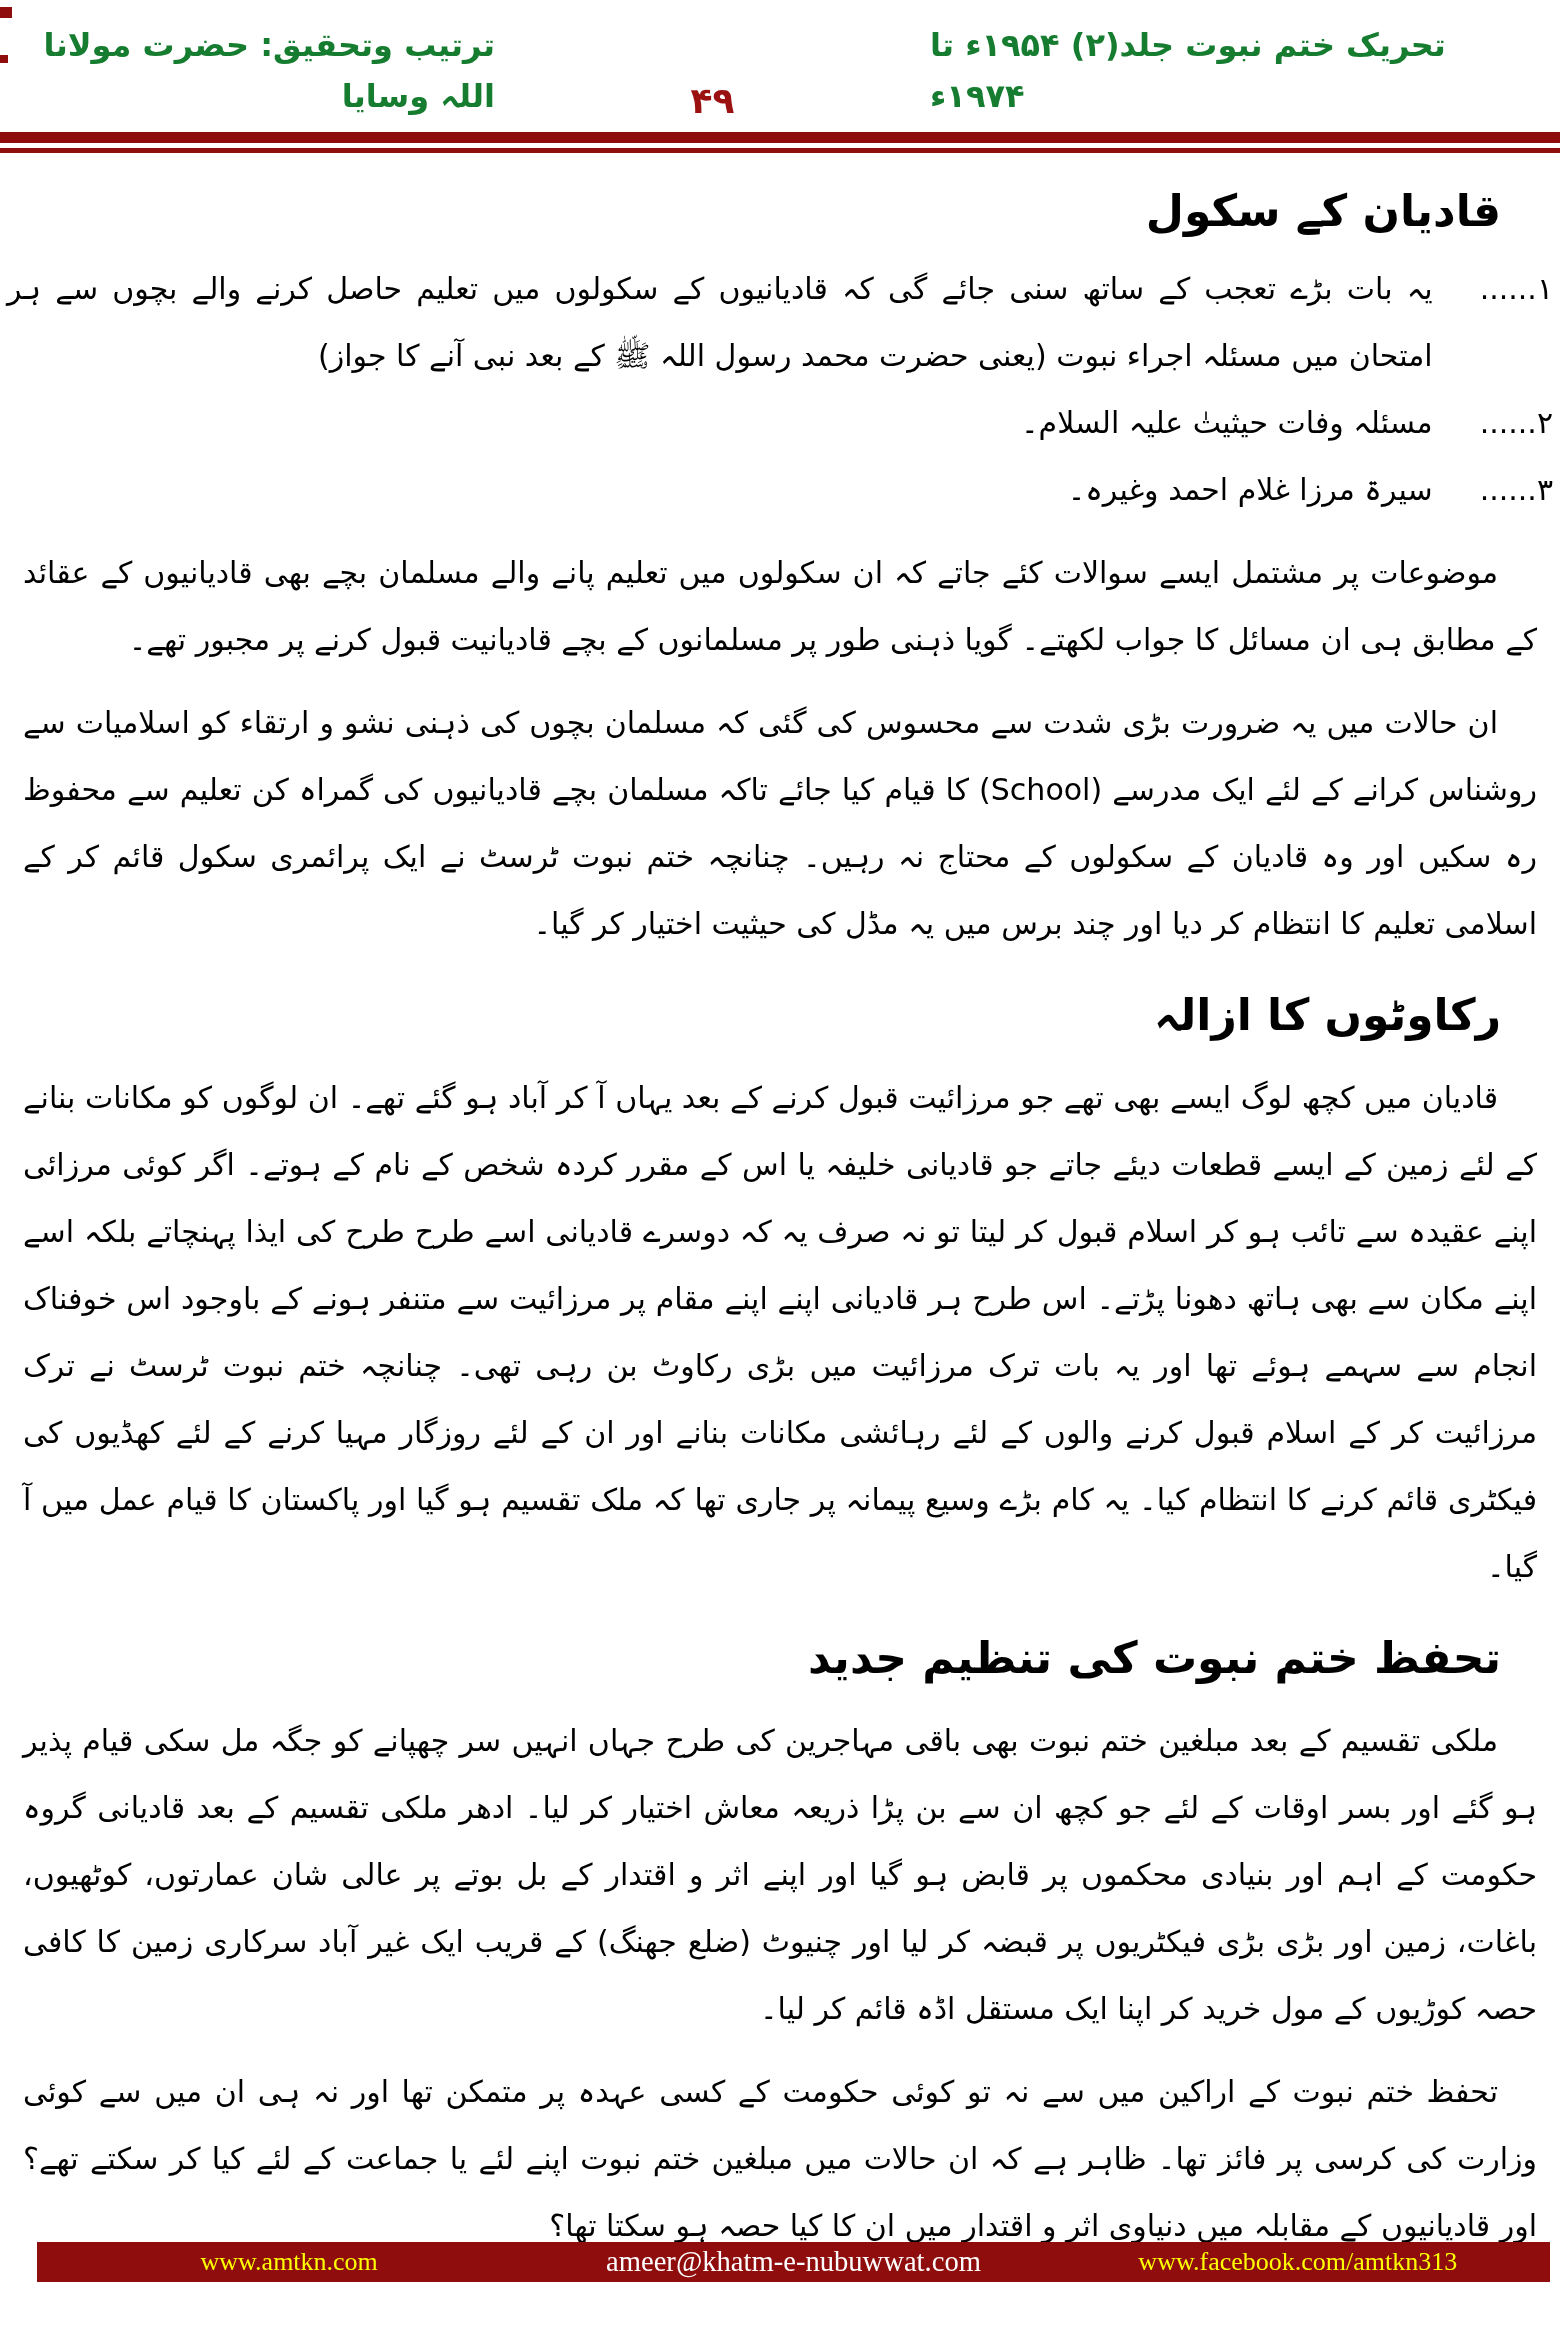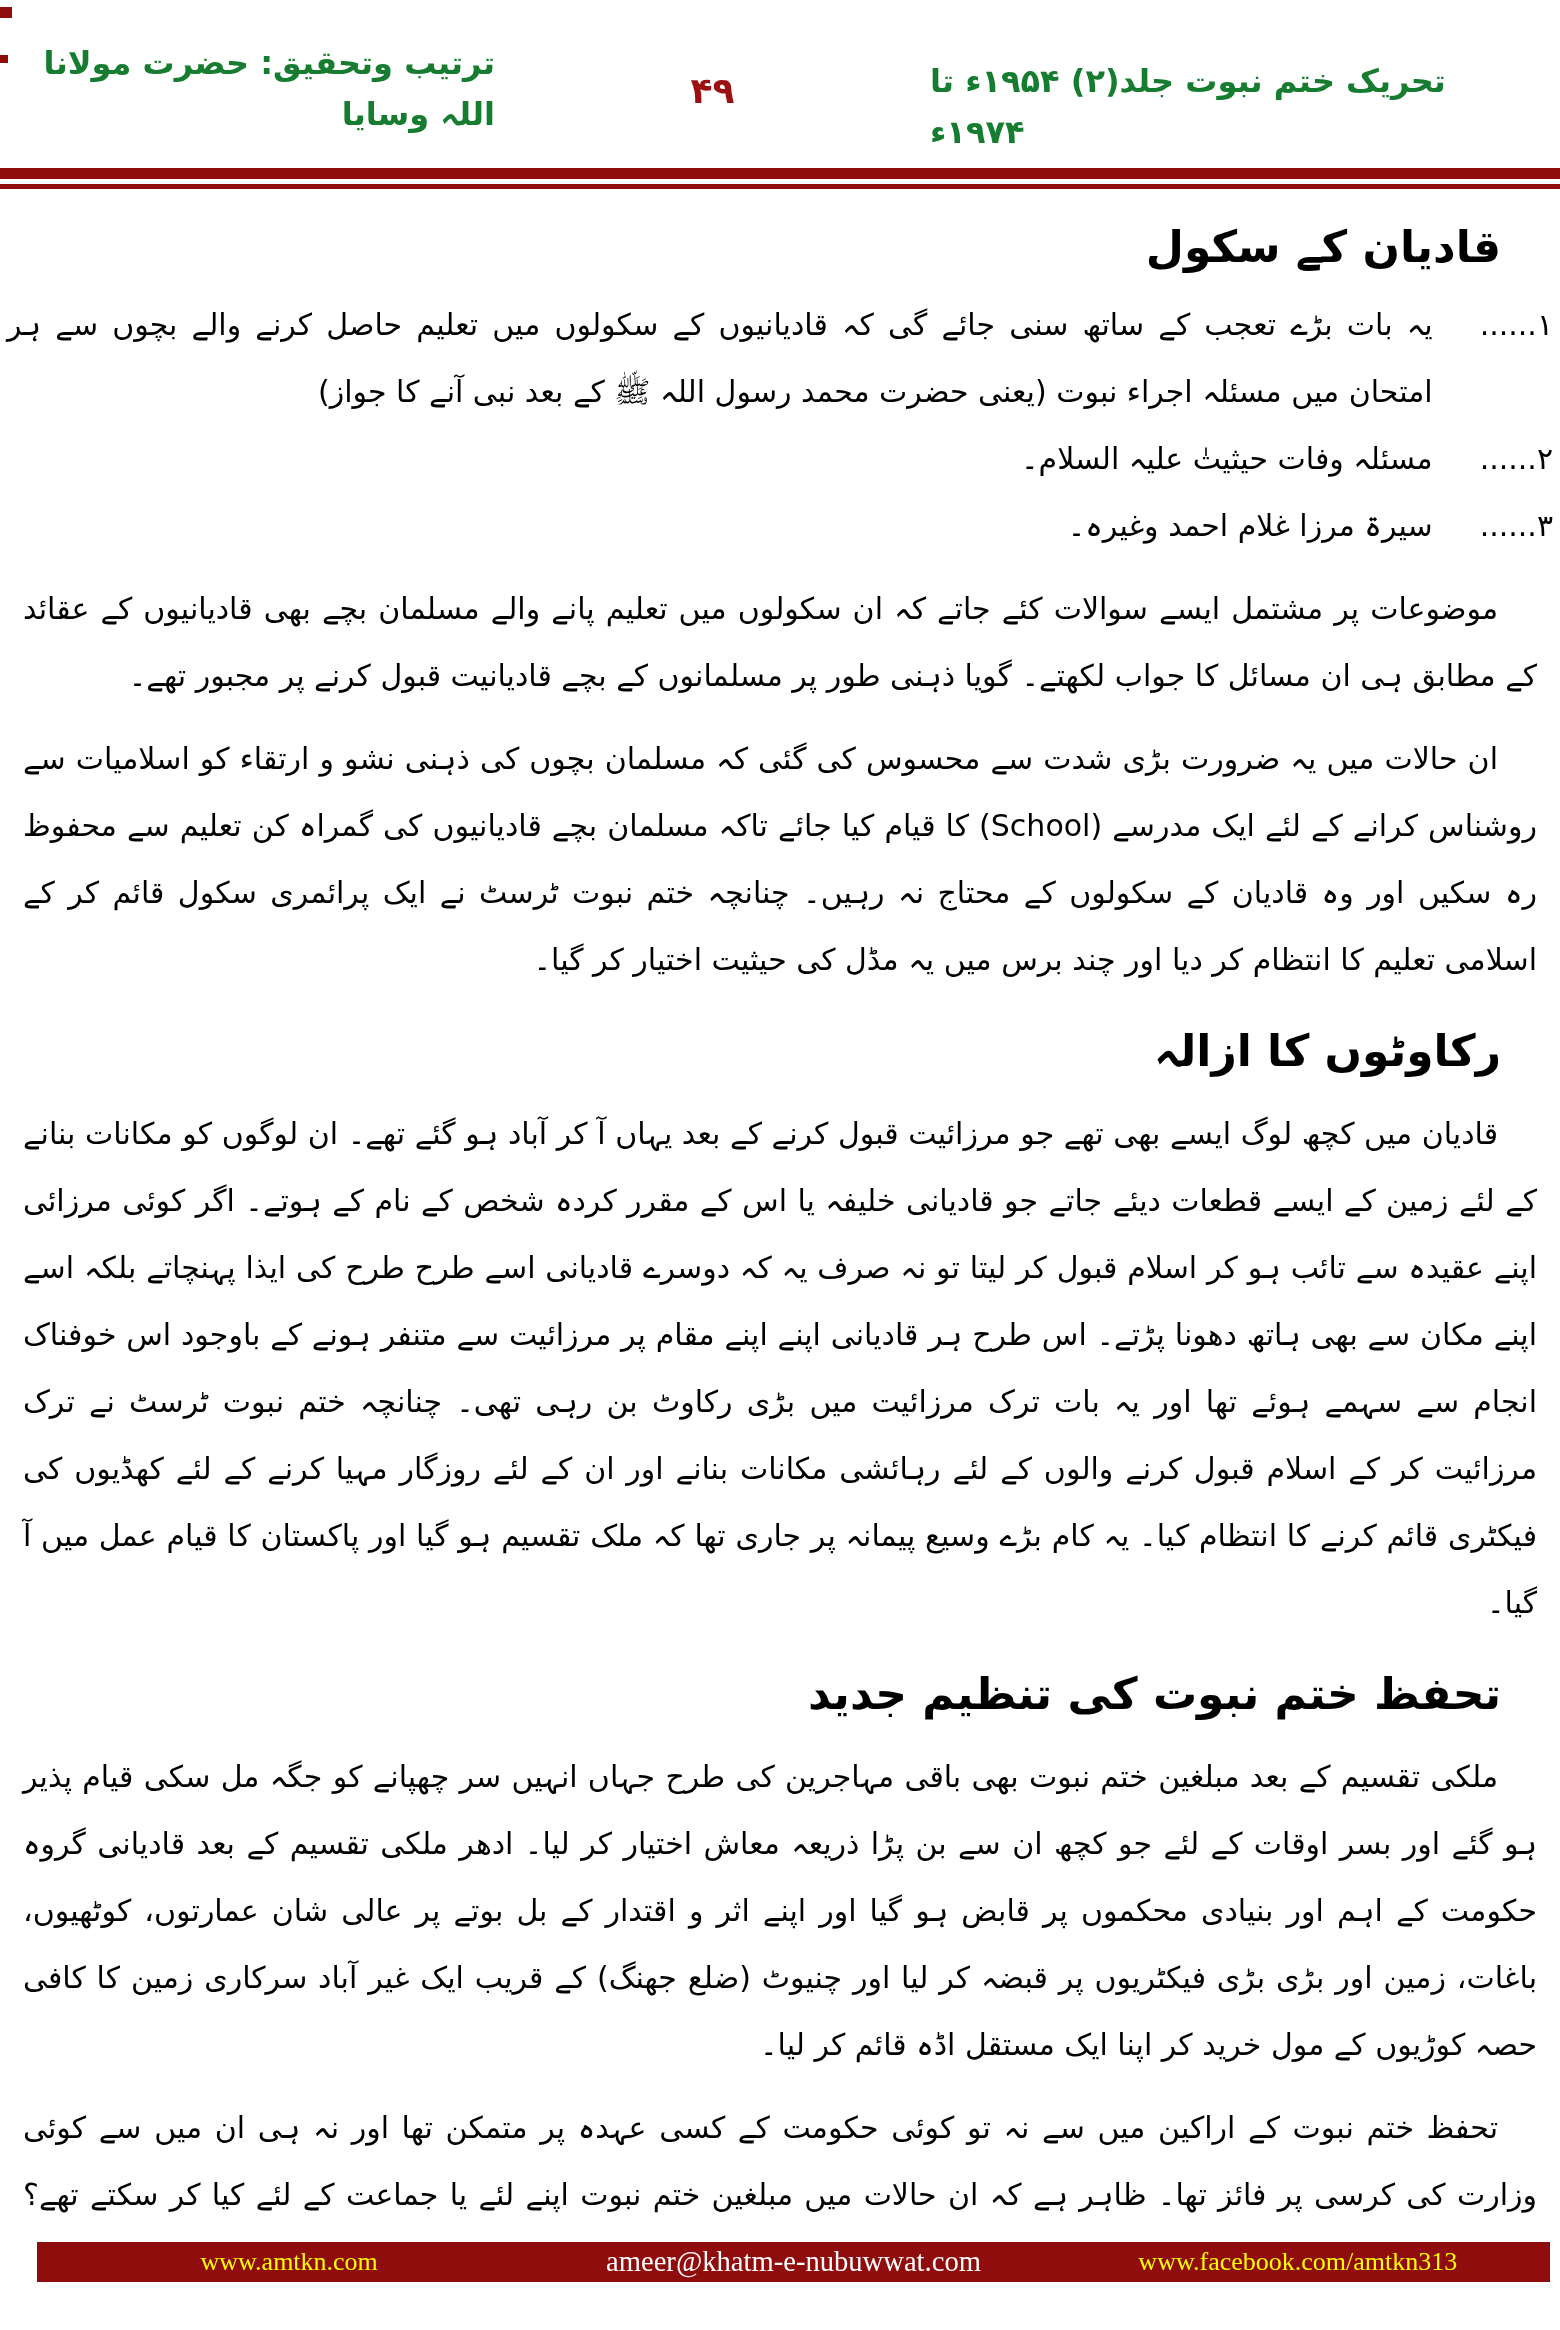--- a/index.html
+++ b/index.html
@@ -2,31 +2,31 @@
 <html style="font-size:13.4px"><head>
 <meta charset="utf-8">
 <style>
   html,body{margin:0;padding:0;background:#e8e8e8;}
   .page{
     width:1560px;height:2330px;position:relative;background:#ffffff;
     overflow:hidden;font-family:"DejaVu Sans",sans-serif;margin:0 auto;
   }
   
   .header{
-    display:flex;justify-content:space-between;align-items:center;
+    display:flex;justify-content:space-between;align-items:flex-end;
     padding:20px 25px 0 25px;
   }
   .header-left{
     color:#157c30;font-size:32px;font-weight:bold;line-height:1.6;max-width:470px;
   }
   .header-num{
     color:#9b1111;font-size:36px;font-weight:bold;line-height:1.2;margin-top:3.4px;
   }
   .header-right{
-    color:#157c30;font-size:32px;font-weight:bold;line-height:1.6;max-width:605px;text-align:left;margin-top:36px;
+    color:#157c30;font-size:32px;font-weight:bold;line-height:1.6;max-width:605px;text-align:left;
   }
   
   .rule{margin-top:10px;}
   .rule .thick{height:11px;background:#8f0d0d;}
   .rule .gap{height:5px;background:#ffffff;}
   .rule .thin{height:4.2px;background:#8f0d0d;}
   
   .content{
     direction:rtl;padding:0 7px;color:#000;
   }

